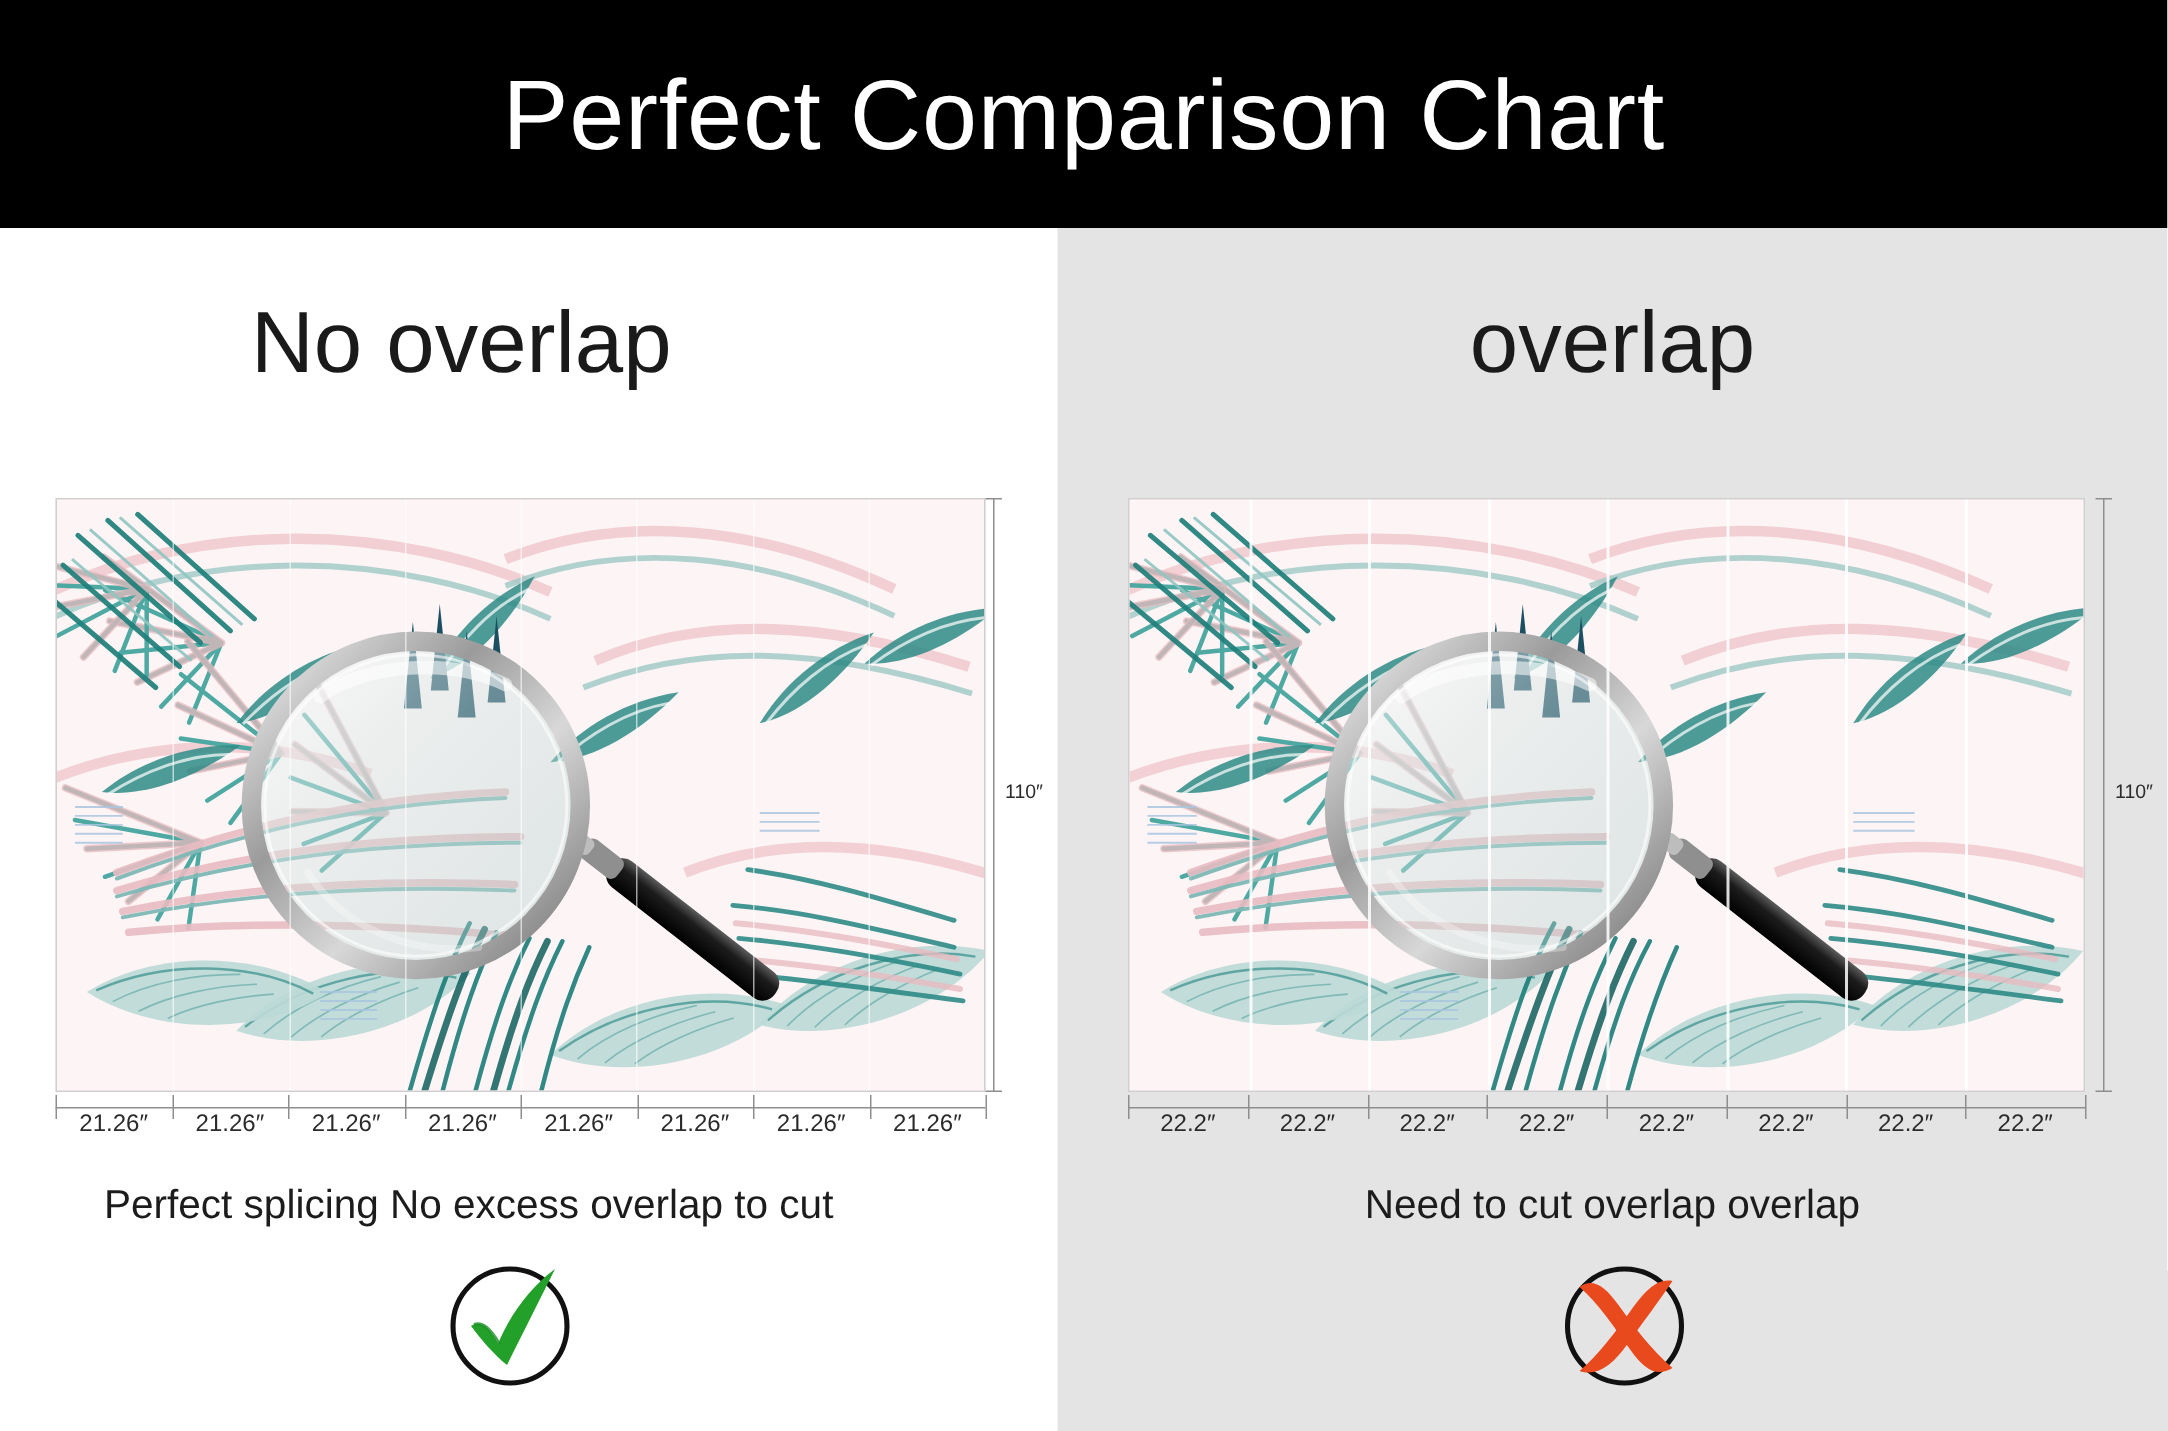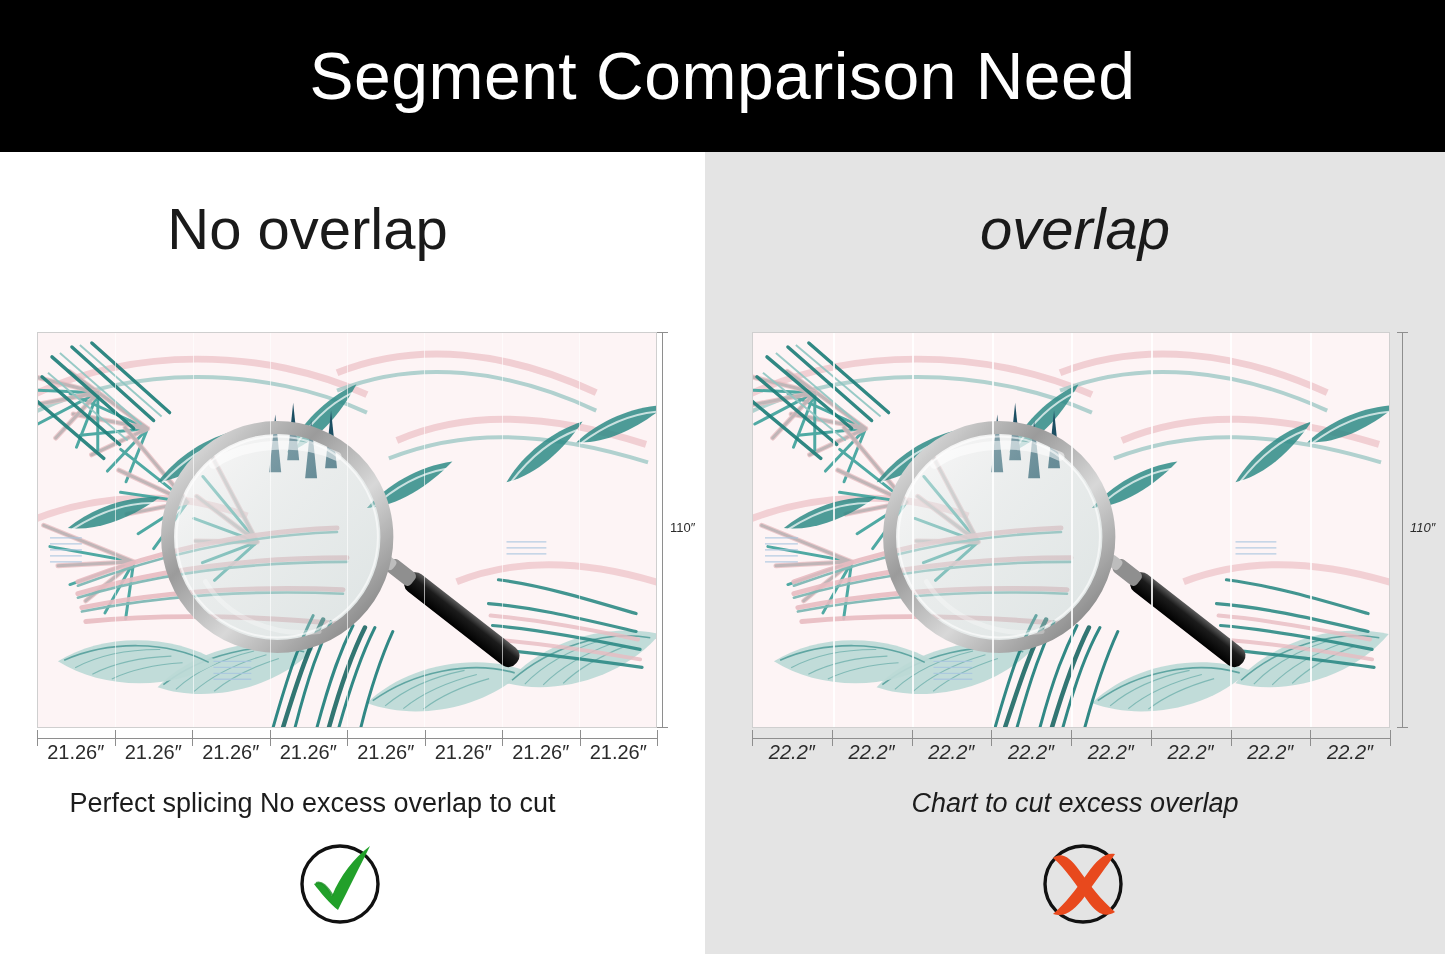--- a/index.html
+++ b/index.html
@@ -45,21 +45,21 @@
   #left-panel-bg  { left: 0;     width: 705px; background: #ffffff; }
   #right-panel-bg { left: 705px; width: 740px; background: #e4e4e4; }
 
   
   .panel {
     position: absolute;
     top: 152px;
     height: 802px;
   }
   #panel-left  { left: 0;     width: 705px; }
-  #panel-right { left: 705px; width: 740px; font-style: italic; }
+  #panel-right { left: 705px; width: 740px; }
 
   .panel-heading {
     position: absolute;
     top: 48px;
     width: 100%;
     text-align: center;
     font-size: 58px;
     font-weight: 400;
     color: #1a1a1a;
     line-height: 1;
@@ -153,21 +153,21 @@
   .ruler-tick {
     position: absolute;
     top: 0px;
     width: 1px;
     height: 16px;
     background: #8e8e8e;
   }
   .ruler-seg-label {
     position: absolute;
     top: 11px;
-    font-size: 20px;
+    font-size: 16px;
     color: #2b2b2b;
     text-align: center;
     white-space: nowrap;
   }
 
   
   .caption {
     position: absolute;
     top: 636px;
     width: 100%;
@@ -186,21 +186,21 @@
     width: 96px;
     height: 96px;
   }
   #verdict-left  { left: 292px; }
   #verdict-right { left: 330px; }
 </style>
 </head>
 <body>
 
 <div id="title-banner">
-  <div id="title-text">Segment Comparison Need</div>
+  <div id="title-text">Perfect Comparison Chart</div>
 </div>
 
 <div id="left-panel-bg" class="panel-bg"></div>
 <div id="right-panel-bg" class="panel-bg"></div>
 
 <div id="panel-left" class="panel">
 
   <div class="panel-heading">No overlap</div>
 
   <div id="image-block-left" class="image-block">
@@ -651,21 +651,21 @@
     <div class="ruler-seg-label" style="left:0%;width:12.5%">22.2″</div>
     <div class="ruler-seg-label" style="left:12.5%;width:12.5%">22.2″</div>
     <div class="ruler-seg-label" style="left:25%;width:12.5%">22.2″</div>
     <div class="ruler-seg-label" style="left:37.5%;width:12.5%">22.2″</div>
     <div class="ruler-seg-label" style="left:50%;width:12.5%">22.2″</div>
     <div class="ruler-seg-label" style="left:62.5%;width:12.5%">22.2″</div>
     <div class="ruler-seg-label" style="left:75%;width:12.5%">22.2″</div>
     <div class="ruler-seg-label" style="left:87.5%;width:12.5%">22.2″</div>
   </div>
 
-  <div class="caption">Chart to cut excess overlap</div>
+  <div class="caption">Need to cut overlap overlap</div>
 
   <div id="verdict-right" class="verdict">
     <svg viewBox="0 0 96 96" width="96" height="96">
       <circle cx="48" cy="50" r="38" fill="none" stroke="#111111" stroke-width="3.4"></circle>
       <path d="M18,24 C26,18 34,22 44,36 C54,50 66,66 80,78 C70,84 62,80 52,66 C42,52 30,34 18,24 Z" fill="#e8491d"></path>
       <path d="M80,20 C72,32 60,48 50,62 C40,76 30,84 18,80 C30,70 42,54 52,40 C62,26 70,18 80,20 Z" fill="#e8491d"></path>
     </svg>
   </div>
 </div>
 

